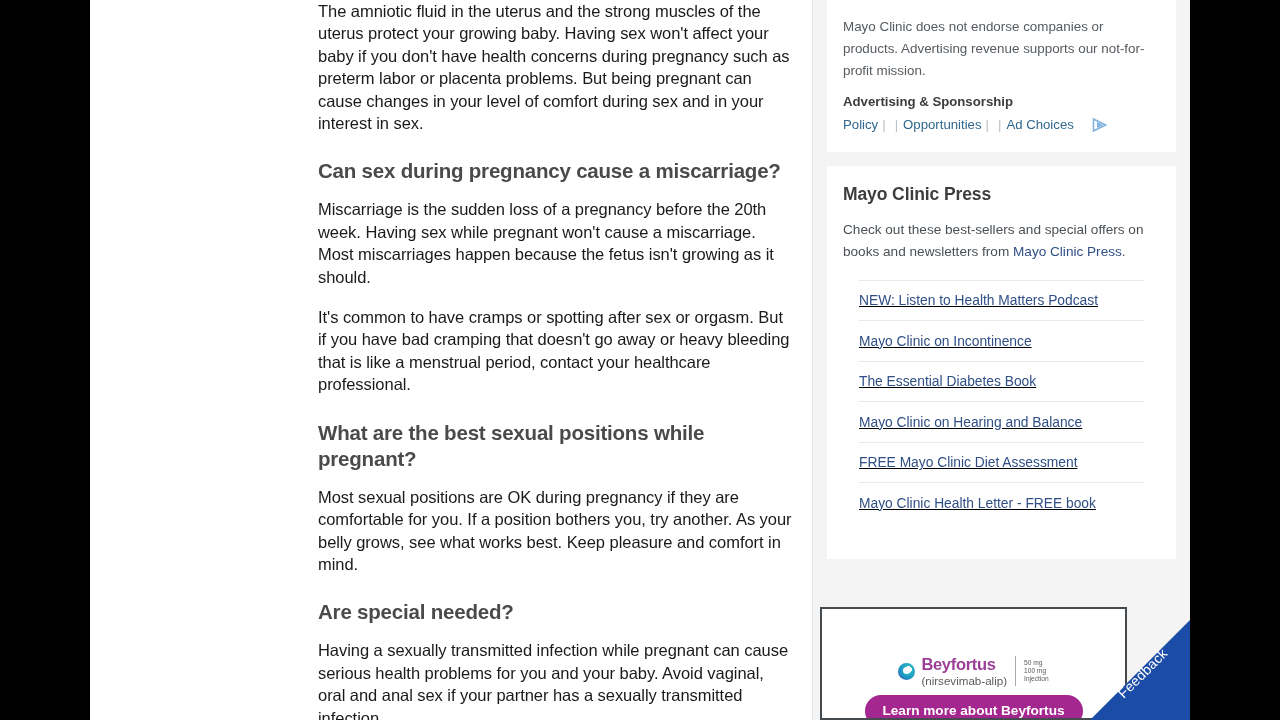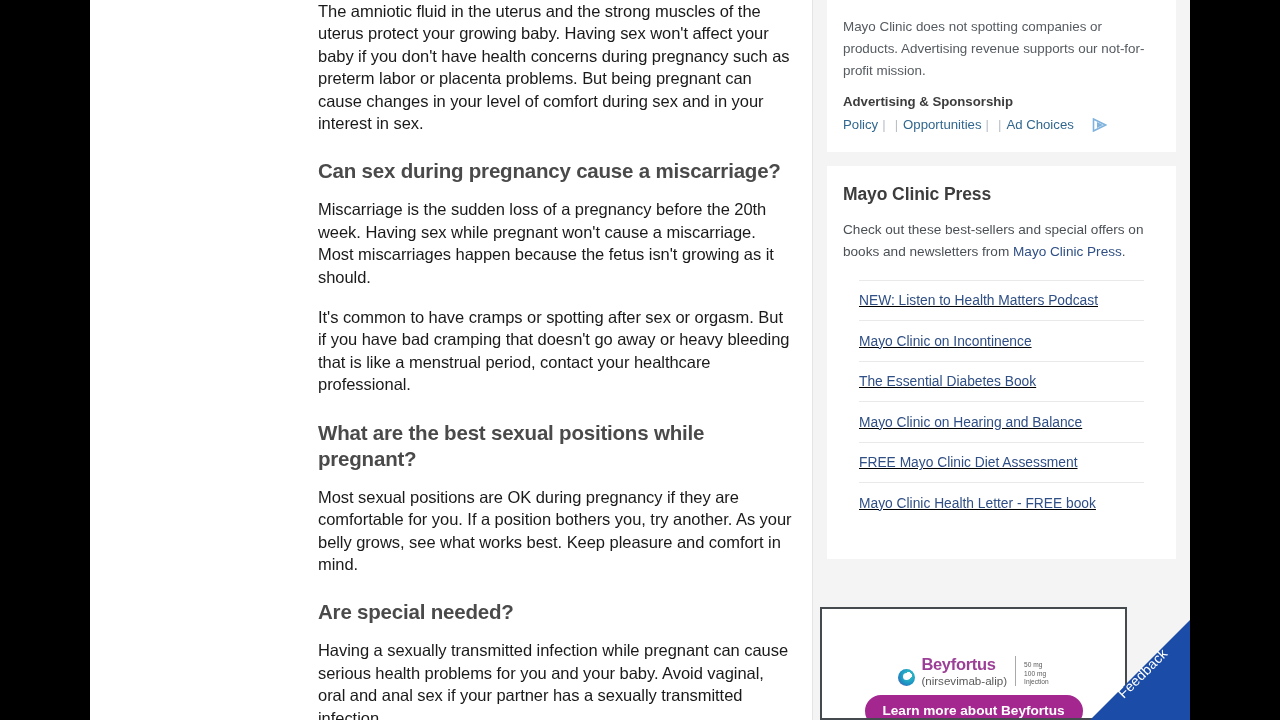--- a/index.html
+++ b/index.html
@@ -154,21 +154,21 @@
     top: 607px;
     width: 307px;
     height: 113px;
     background: #fff;
     border: 2px solid #444a4d;
     overflow: hidden;
     z-index: 10;
   }
   .ad-logo-row {
     display: flex;
-    align-items: flex-end;
+    align-items: center;
     justify-content: center;
     gap: 6px;
     margin-top: 47px;
   }
   .bey-mark {
     width: 17px; height: 17px;
     border-radius: 50%;
     background: radial-gradient(circle at 62% 38%, #ffffff 0%, #ffffff 22%, #2bb6c4 23%, #1a8fc4 60%, #7b3f9d 100%);
     position: relative;
     flex: none;
@@ -274,21 +274,21 @@
 
         <h2>Are special needed?</h2>
         <p>Having a sexually transmitted infection while pregnant can cause serious health problems for you and your baby. Avoid vaginal, oral and anal sex if your partner has a sexually transmitted infection.</p>
 
       </div>
     </main>
 
     <aside id="sidebar">
 
       <section class="card first">
-        <p class="disclaimer-text">Mayo Clinic does not spotting companies or products. Advertising revenue supports our not-for-profit mission.</p>
+        <p class="disclaimer-text">Mayo Clinic does not endorse companies or products. Advertising revenue supports our not-for-profit mission.</p>
         <div class="adv-heading">Advertising &amp; Sponsorship</div>
         <div class="ad-links">
           <a href="#">Policy</a>
           <span class="pipe">|</span>
           <span class="pipe wide">|</span>
           <a href="#">Opportunities</a>
           <span class="pipe">|</span>
           <span class="pipe wide">|</span>
           <span class="adchoices-wrap">
             <a href="#">Ad Choices</a>

